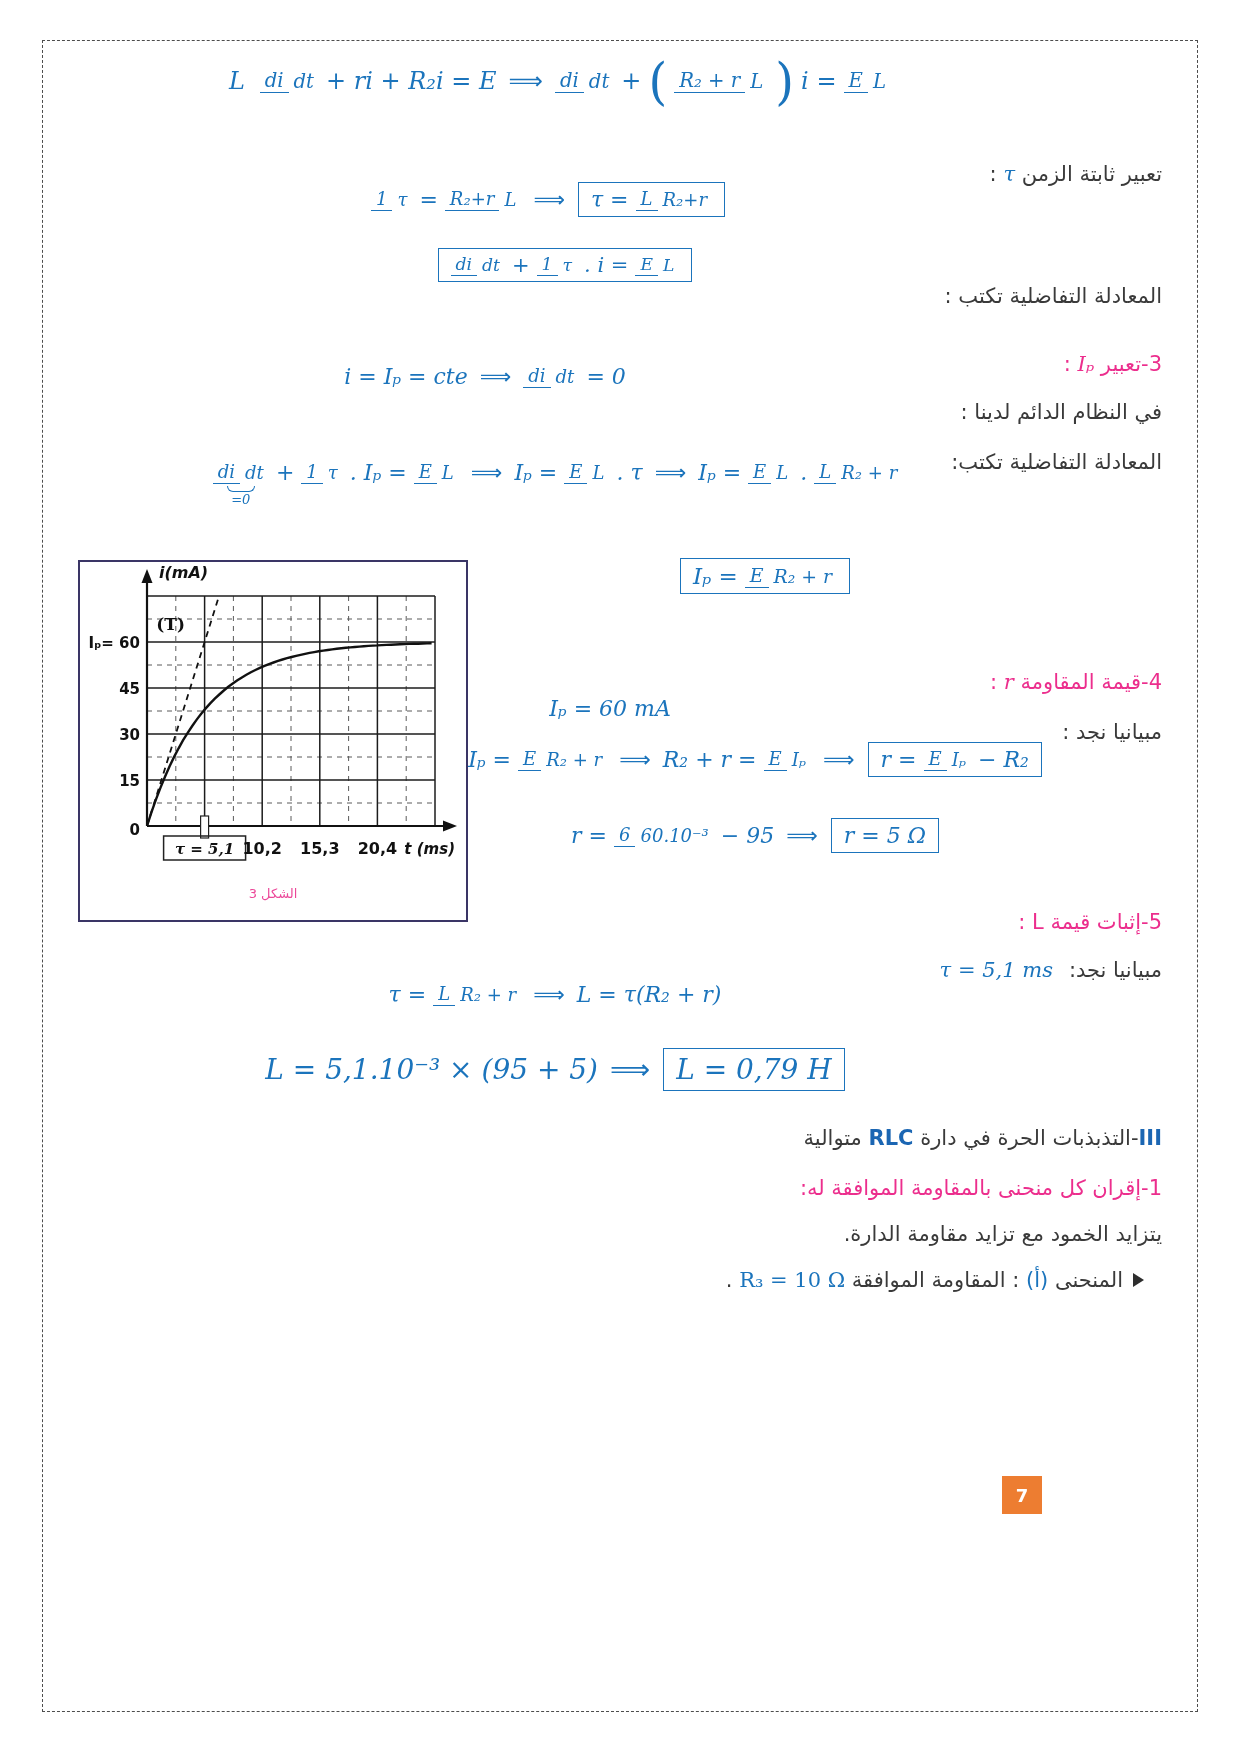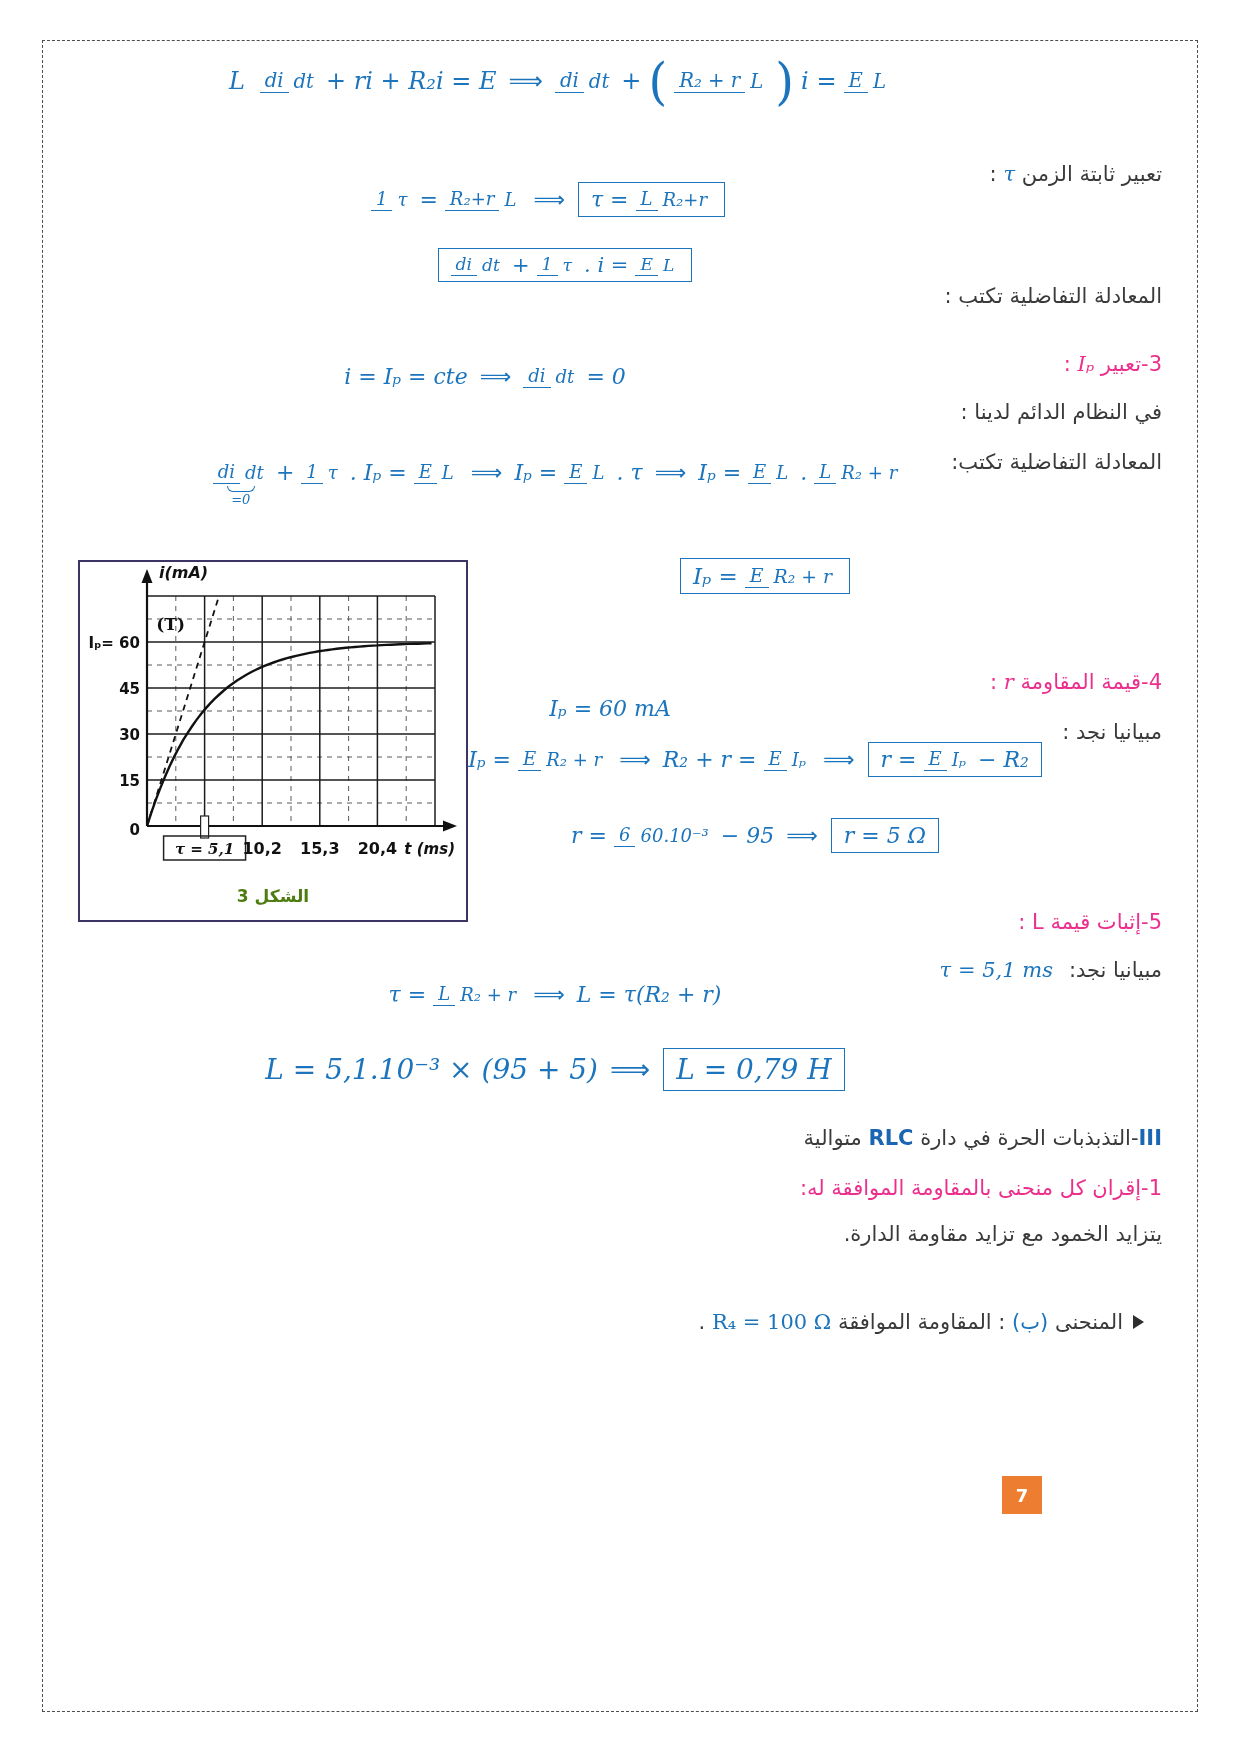--- a/index.html
+++ b/index.html
@@ -51,21 +51,21 @@
        border-left:11px solid #2e2e2e;margin-left:10px;}
 
   #a1{top:140px;} #a2{top:262px;} #h3{top:330px;} #a3{top:378px;} #a4{top:428px;}
   #h4{top:648px;} #a5{top:698px;} #h5{top:888px;} #a6{top:936px;}
   #h6{top:1104px;} #h7{top:1154px;} #a7{top:1200px;}
   #b1{top:1246px;right:96px;} #b2{top:1288px;right:96px;}
 
   
   .figure{position:absolute;left:78px;top:560px;width:386px;height:358px;margin:0;
           border:2px solid #3A3566;background:#fff;display:flex;flex-direction:column;align-items:center;}
-  .figcap{font-weight:bold;font-size:17px;color:#4d7c0f;margin-top:2px;direction:rtl;}
+  .figcap{font-weight:normal;font-size:13px;color:#ec4899;margin-top:2px;direction:rtl;}
 
   
   .pagenum{position:absolute;left:1002px;top:1476px;width:40px;height:38px;background:#ED7D31;
            color:#ffffff;font-weight:bold;font-size:18px;display:flex;align-items:center;justify-content:center;}
 </style>
 </head>
 <body>
 
 <div class="page">
   <div class="frame"></div>
@@ -313,16 +313,16 @@
         <span class="ms">L = 5,1.10⁻³ × (95 + 5)</span>
         <span class="arr">⟹</span>
       </span>
       <span class="seg box">
         <span class="ms">L = 0,79 H</span>
       </span>
     </div>
   <div id="h6" class="tl"><span class="r-blue-b">III</span><span class="r-dark">-التذبذبات الحرة في دارة </span><span class="r-blue-b">RLC</span><span class="r-dark"> متوالية</span></div>
   <div id="h7" class="tl"><span class="r-pink">1-إقران كل منحنى بالمقاومة الموافقة له:</span></div>
   <div id="a7" class="tl"><span class="r-dark">يتزايد الخمود مع تزايد مقاومة الدارة.</span></div>
-  <div id="b2" class="tl"><span class="tri"></span><span class="r-dark">المنحنى </span><span class="r-blue">(ب)</span><span class="r-dark"> : المقاومة الموافقة </span><span class="r-blue-m">R₄ = 100 Ω</span><span class="r-dark"> .</span></div>
+  <div id="b1" class="tl"><span class="tri"></span><span class="r-dark">المنحنى </span><span class="r-blue">(أ)</span><span class="r-dark"> : المقاومة الموافقة </span><span class="r-blue-m">R₃ = 10 Ω</span><span class="r-dark"> .</span></div>
 
   <div class="pagenum">7</div>
 </div>
 
 </body></html>

